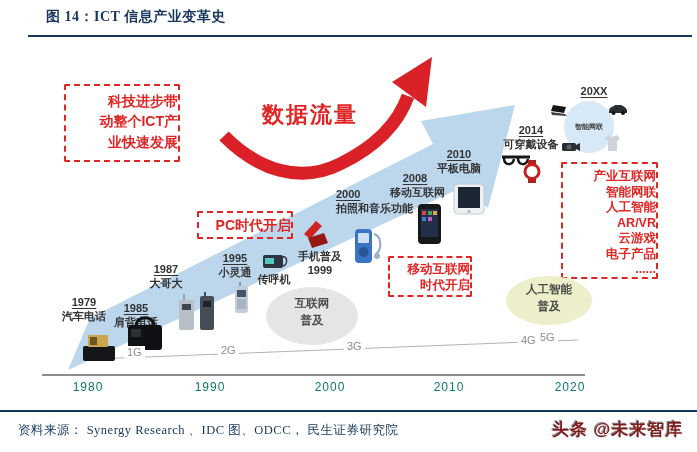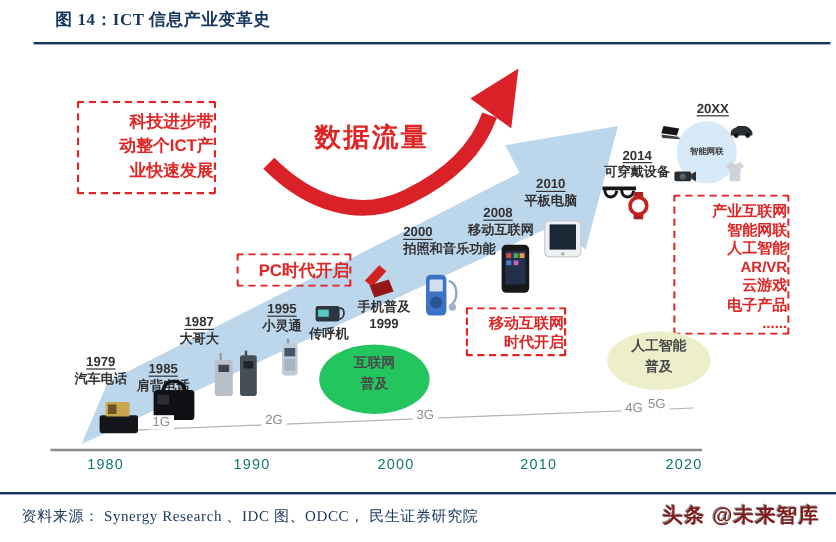--- a/index.html
+++ b/index.html
@@ -52,21 +52,21 @@
   <div class="abs redbox" style="left:197px;top:211px;width:92px;height:24px;font-size:14px;line-height:24px;">PC时代开启</div>
 
   <div class="abs redbox" style="left:561px;top:162px;width:93px;height:108px;font-size:12.5px;line-height:15.5px;padding-top:5px;">产业互联网
 智能网联
 人工智能
 AR/VR
 云游戏
 电子产品
 ......</div>
 
-  <div class="abs ellipse" style="left:266px;top:287px;width:92px;height:50px;background:#22c55e;padding-top:8px;">互联网
+  <div class="abs ellipse" style="left:266px;top:287px;width:92px;height:50px;background:#e5e5e5;padding-top:8px;">互联网
 普及</div>
   <div class="abs ellipse" style="left:506px;top:276px;width:86px;height:44px;background:#ecefc9;padding-top:5px;">人工智能
 普及</div>
 
   <div class="abs ms" style="left:574px;top:84px;width:40px;">
     <div class="yr">20XX</div>
   </div>
   <div class="abs circlelabel" style="left:564px;top:101px;width:50px;height:52px;border-radius:50%;background:#d7e9f6;text-align:center;line-height:52px;">智能网联</div>
   <svg class="abs" style="left:551px;top:103px;" width="18" height="15">
     <polygon points="2,2 15,4 13,10 0,8" fill="#15161a"></polygon>

